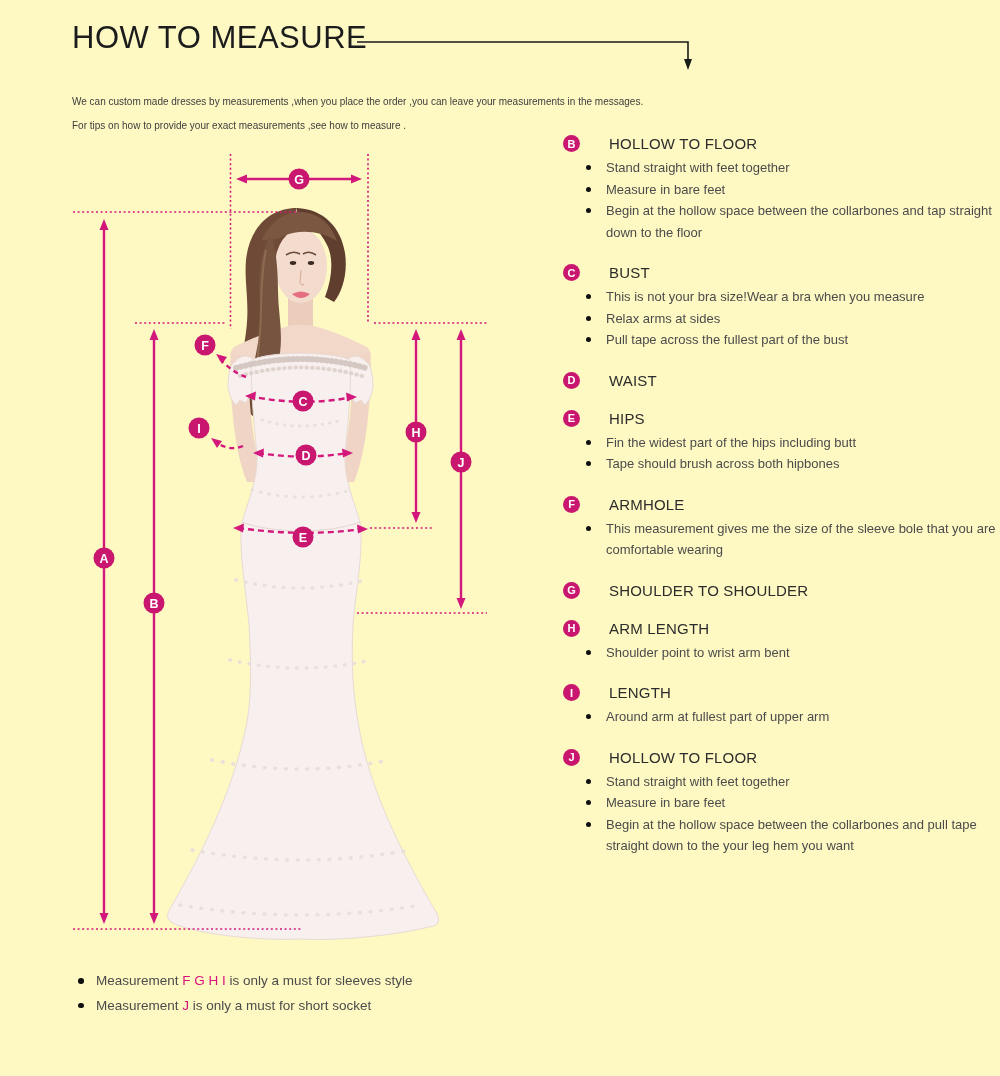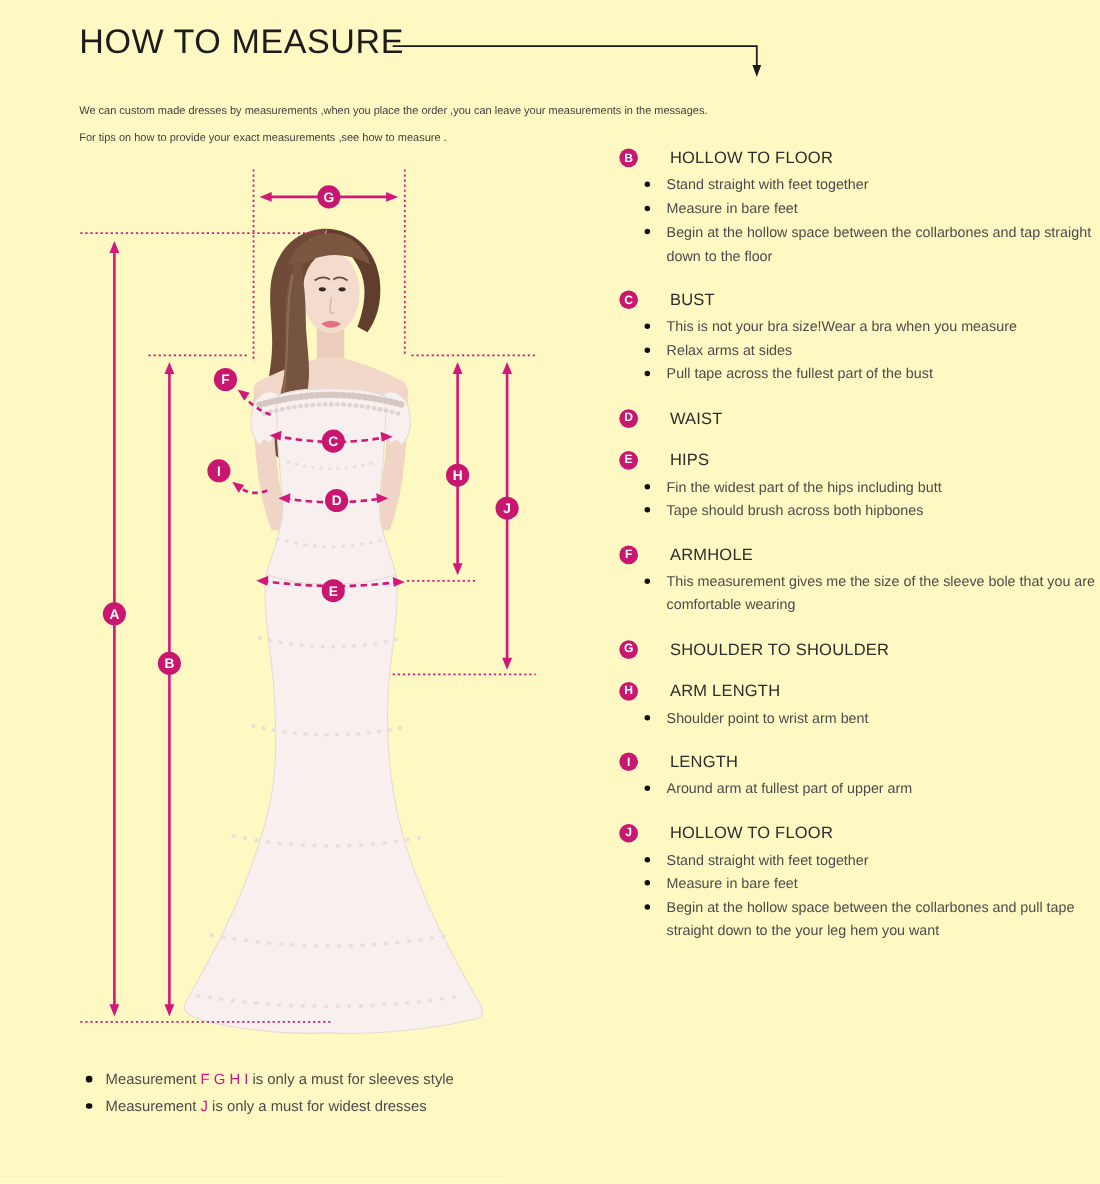--- a/index.html
+++ b/index.html
@@ -312,17 +312,17 @@
           <li>Stand straight with feet together</li>
           <li>Measure in bare feet</li>
           <li>Begin at the hollow space between the collarbones and pull tape straight down to the your leg hem you want</li>
         </ul>
       </div>
     </div>
 
   <div class="notes">
     <ul>
         <li><span>Measurement </span><span class="pink">F G H I</span><span> is only a must for sleeves style</span></li>
-        <li><span>Measurement </span><span class="pink">J</span><span> is only a must for widest dresses</span></li>
+        <li><span>Measurement </span><span class="pink">J</span><span> is only a must for short socket</span></li>
       </ul>
   </div>
 
 </div>
 
 </body></html>

